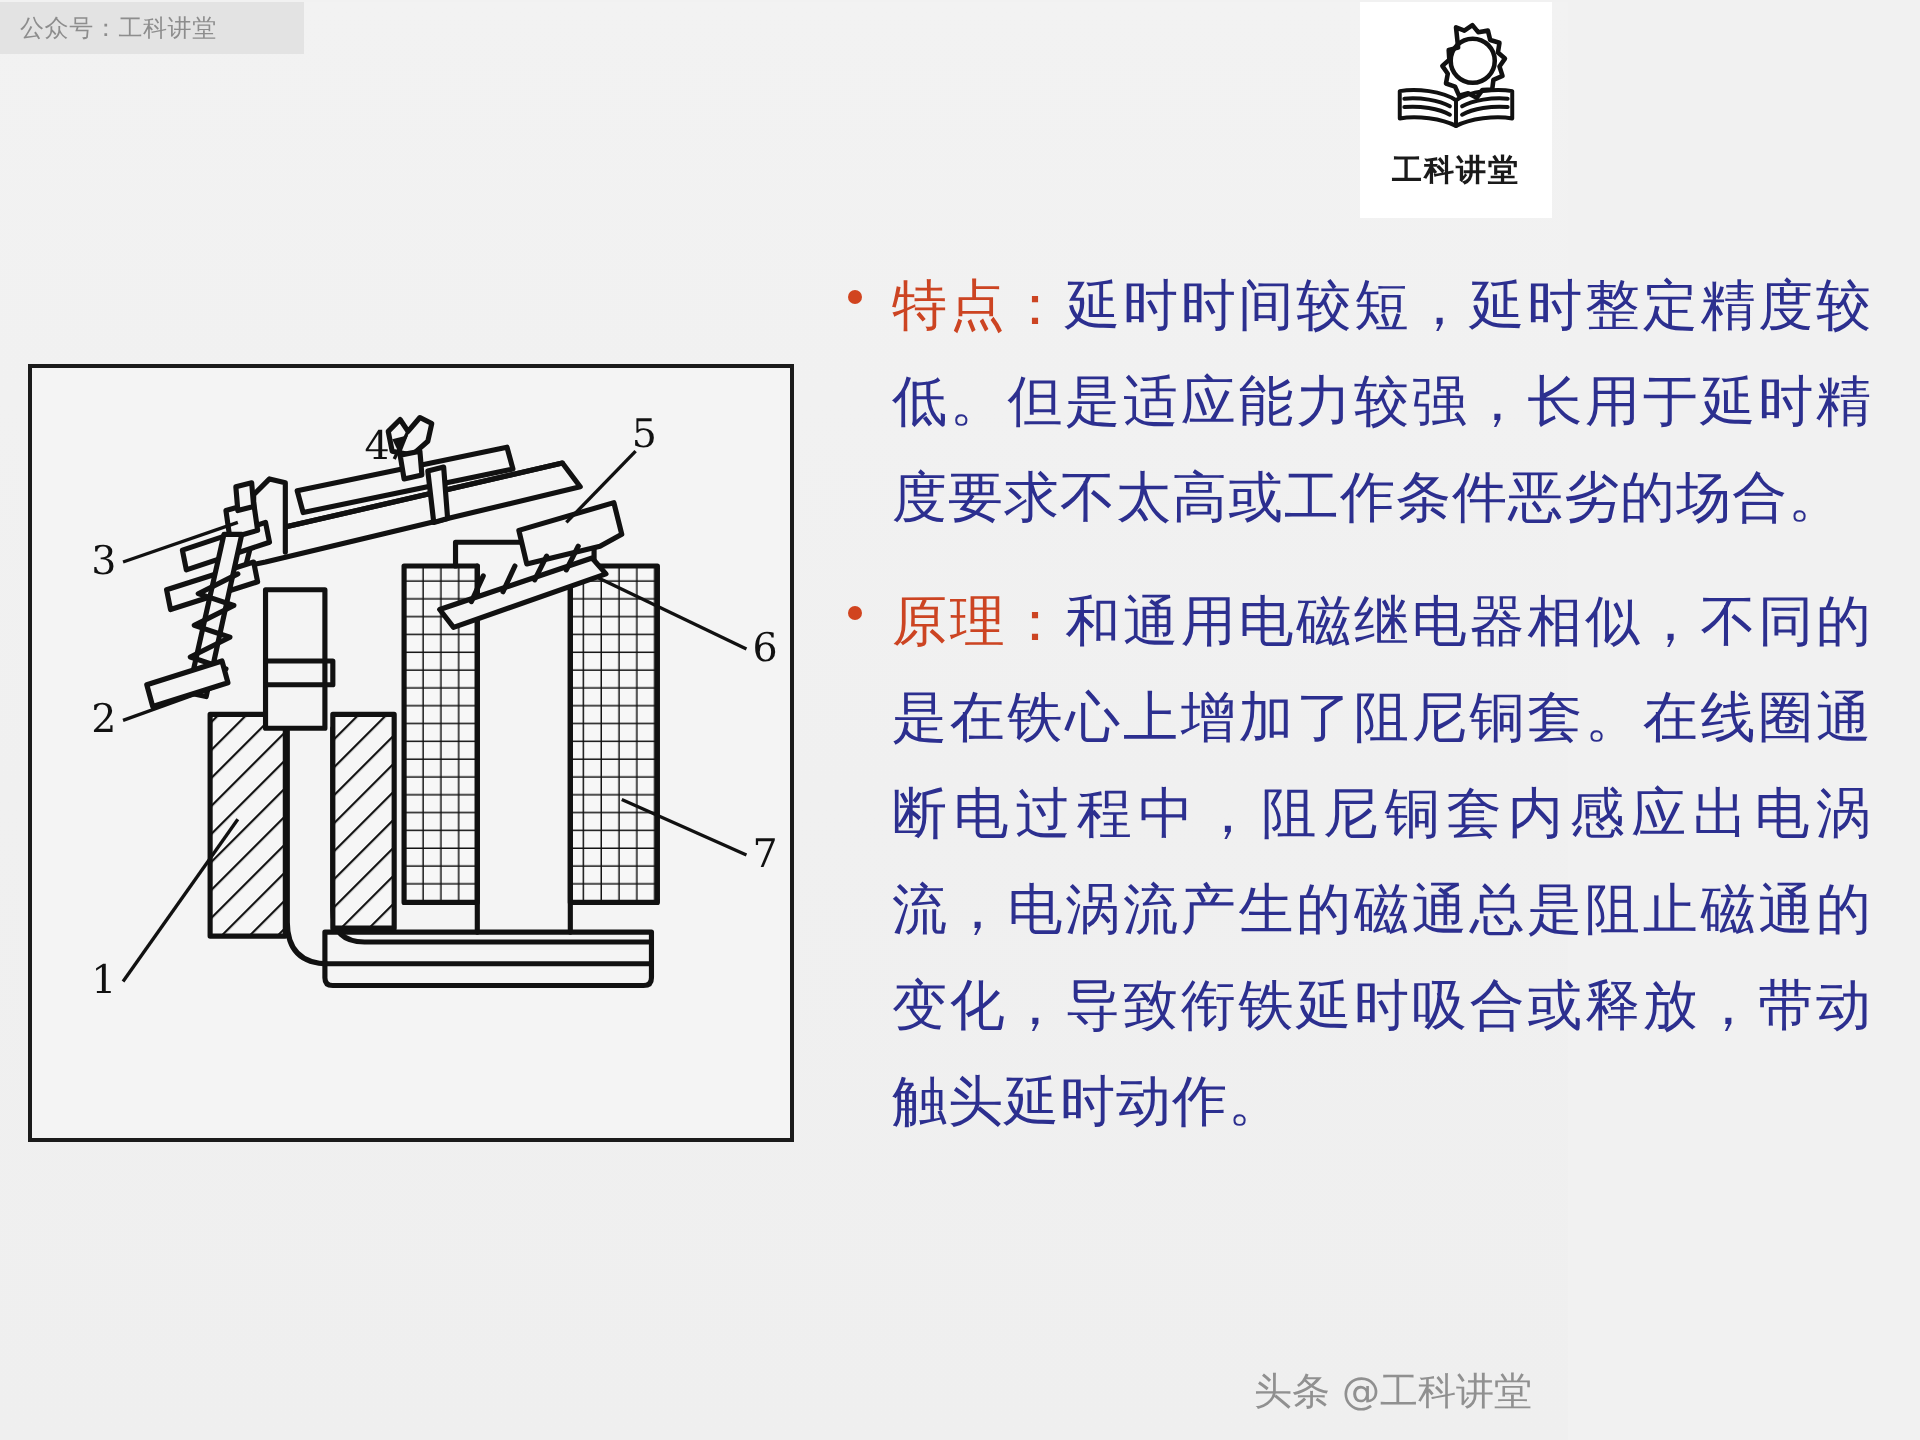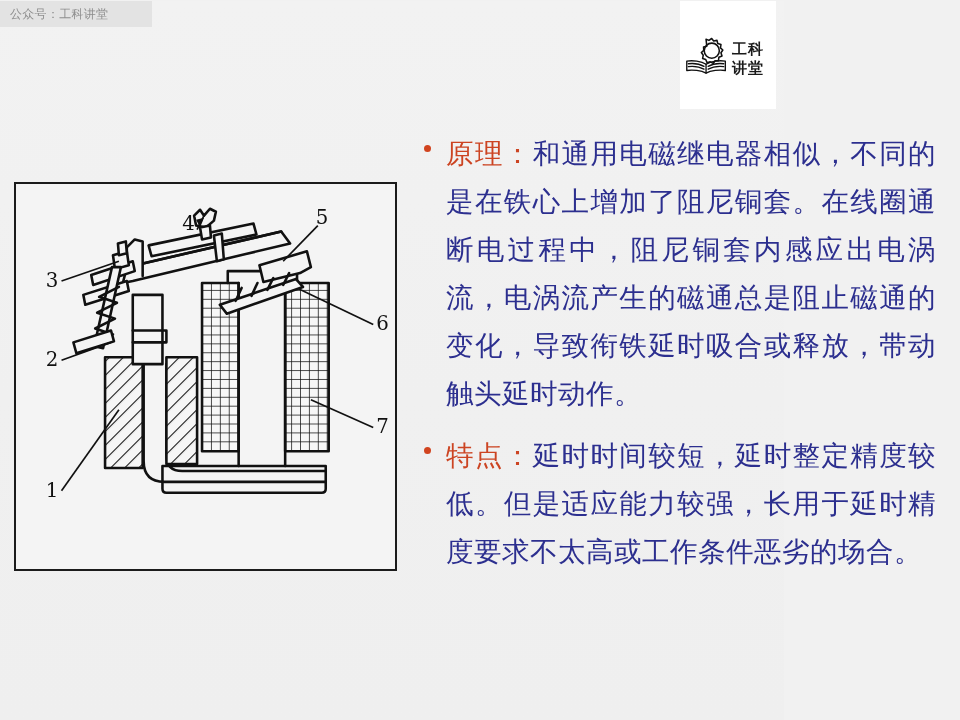--- a/index.html
+++ b/index.html
@@ -44,21 +44,21 @@
 
   
   .logo-box {
     position: absolute;
     right: 8px;
     top: 0px;
     width: 96px;
     height: 108px;
     background: #ffffff;
     display: flex;
-    flex-direction: row;
+    flex-direction: column;
     align-items: center;
     justify-content: flex-start;
     padding-top: 6px;
     box-sizing: border-box;
   }
   .logo-mark { width: 76px; height: 68px; display:block; }
   .logo-text {
     font-size: 15px;
     font-weight: bold;
     color: #1a1a1a;
@@ -262,27 +262,28 @@
         <text x="364" y="252">7</text>
       </g>
     </svg>
   </div>
 
   <div class="content">
 
     <div class="bullet-row">
       <div class="bullet-dot"><i></i></div>
       <div class="bullet-text">
+        <span class="kw">特点：</span><span>延时时间较短，延时整定精度较低。但是适应能力较强，长用于延时精度要求不太高或工作条件恶劣的场合。</span>
+      </div>
+    </div>
+
+    <div class="bullet-row">
+      <div class="bullet-dot"><i></i></div>
+      <div class="bullet-text">
         <span class="kw">原理：</span><span>和通用电磁继电器相似，不同的是在铁心上增加了阻尼铜套。在线圈通断电过程中，阻尼铜套内感应出电涡流，电涡流产生的磁通总是阻止磁通的变化，导致衔铁延时吸合或释放，带动触头延时动作。</span>
       </div>
     </div>
 
-    <div class="bullet-row">
-      <div class="bullet-dot"><i></i></div>
-      <div class="bullet-text">
-        <span class="kw">特点：</span><span>延时时间较短，延时整定精度较低。但是适应能力较强，长用于延时精度要求不太高或工作条件恶劣的场合。</span>
-      </div>
-    </div>
-
-  </div>
-
+  </div>
+
+  <div class="wm-bottom">头条 @工科讲堂</div>
 
 </div>
 
 </body></html>

